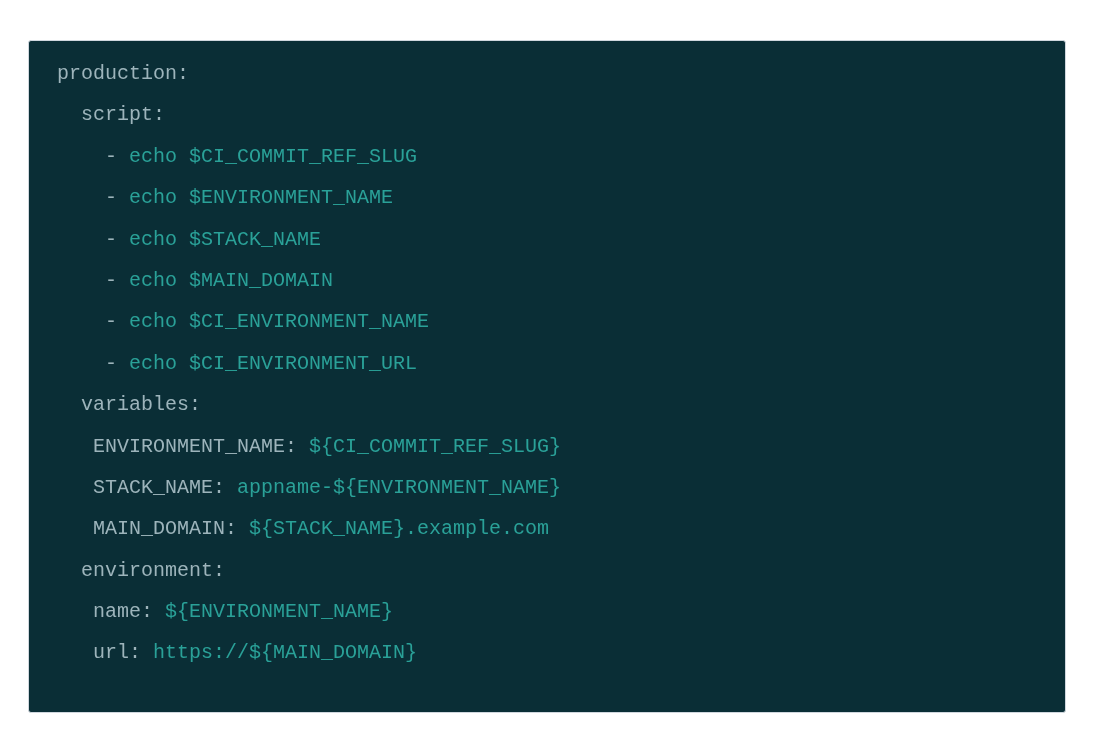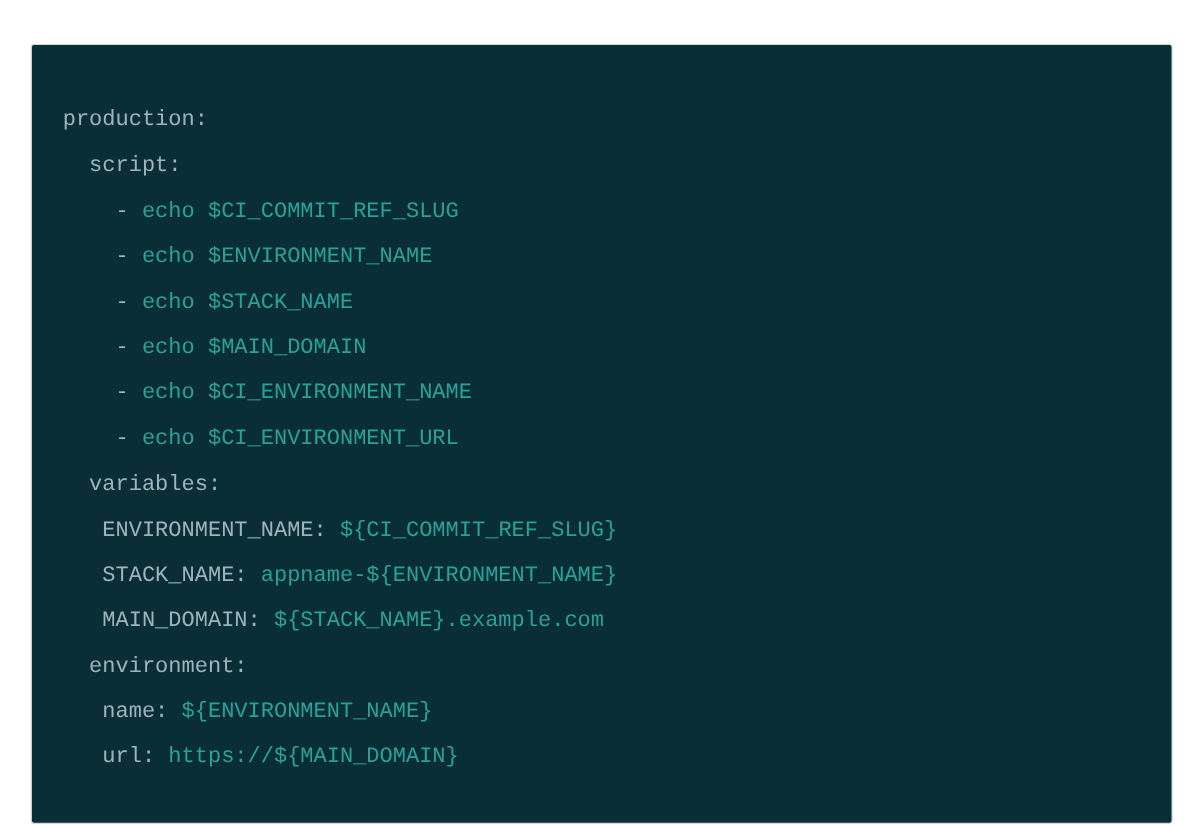--- a/index.html
+++ b/index.html
@@ -9,21 +9,21 @@
     }
     body {
       background: #ffffff;
       font-family: 'SF Mono', 'Monaco', 'Menlo', 'Consolas', 'Courier New', monospace;
       padding: 40px 28px 28px 28px;
     }
     .code-block {
       background: #0a2e36;
       border: 1px solid #d0d7de;
       border-radius: 3px;
-      padding: 48px 28px 38px 28px;
+      padding: 12px 28px 38px 28px;
       font-size: 20px;
       line-height: 2.07;
       white-space: pre;
       overflow-x: auto;
     }
     .plain {
       color: #9db4bb;
     }
     .highlight {
       color: #2aa198;

